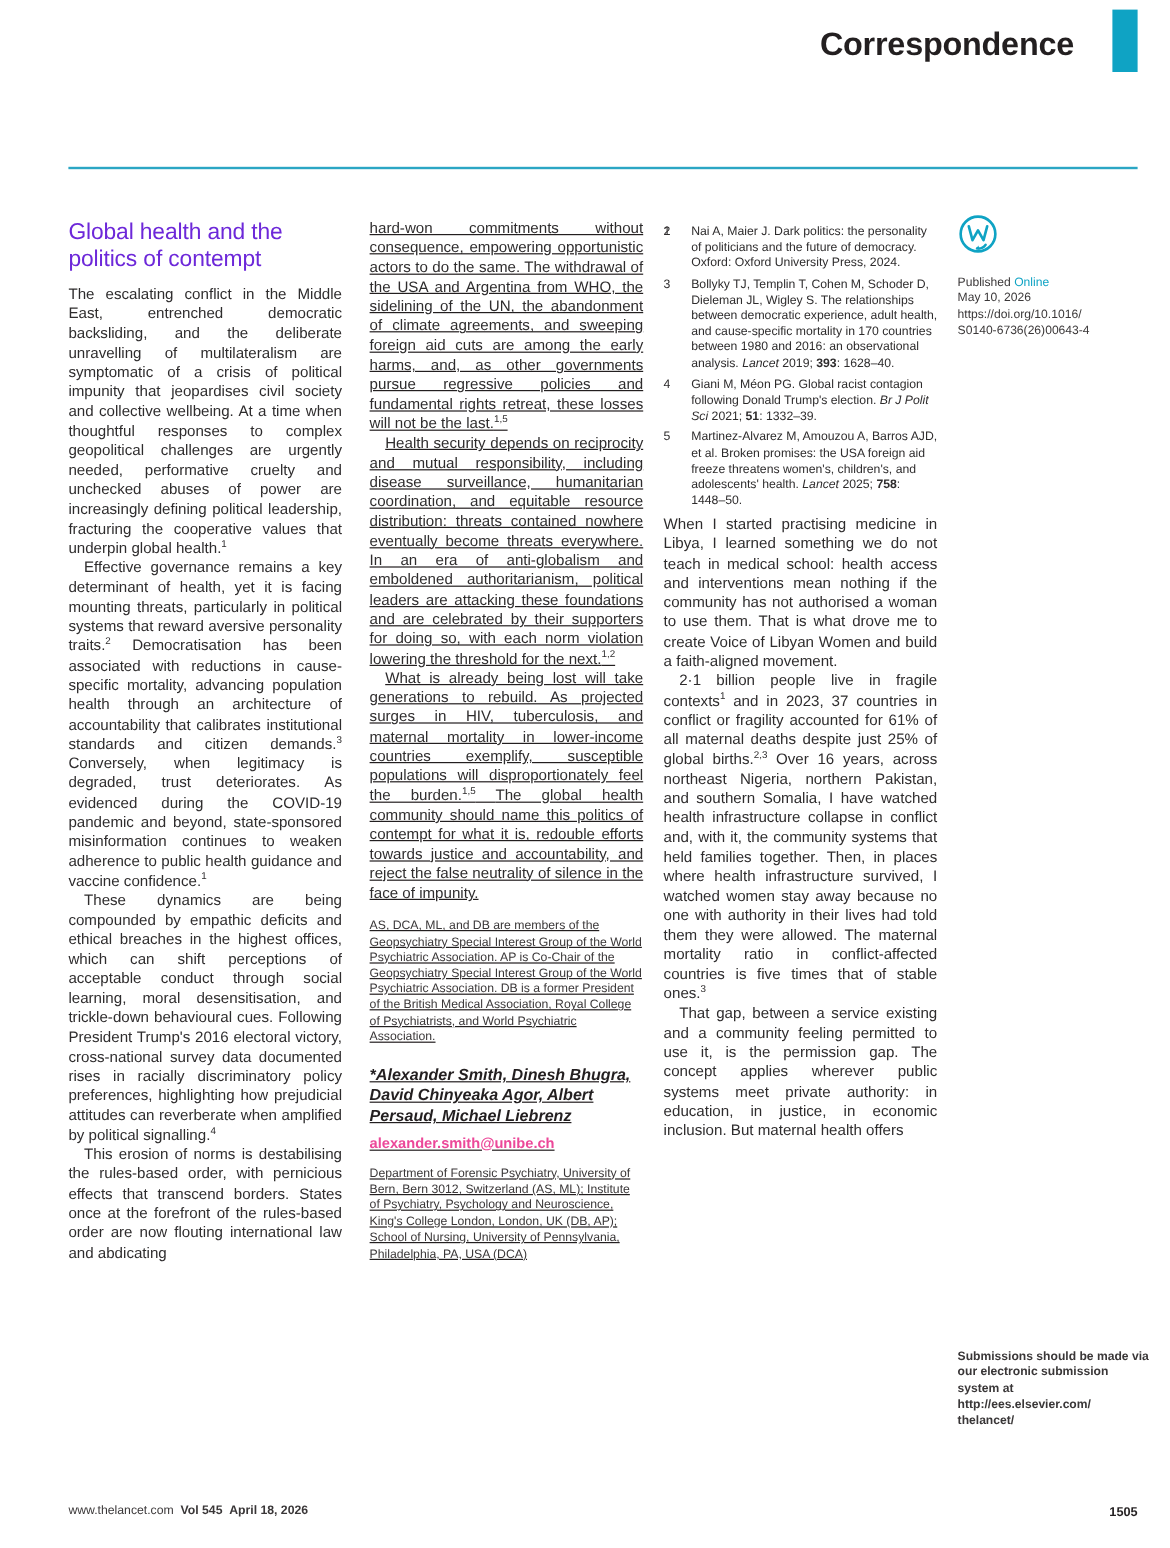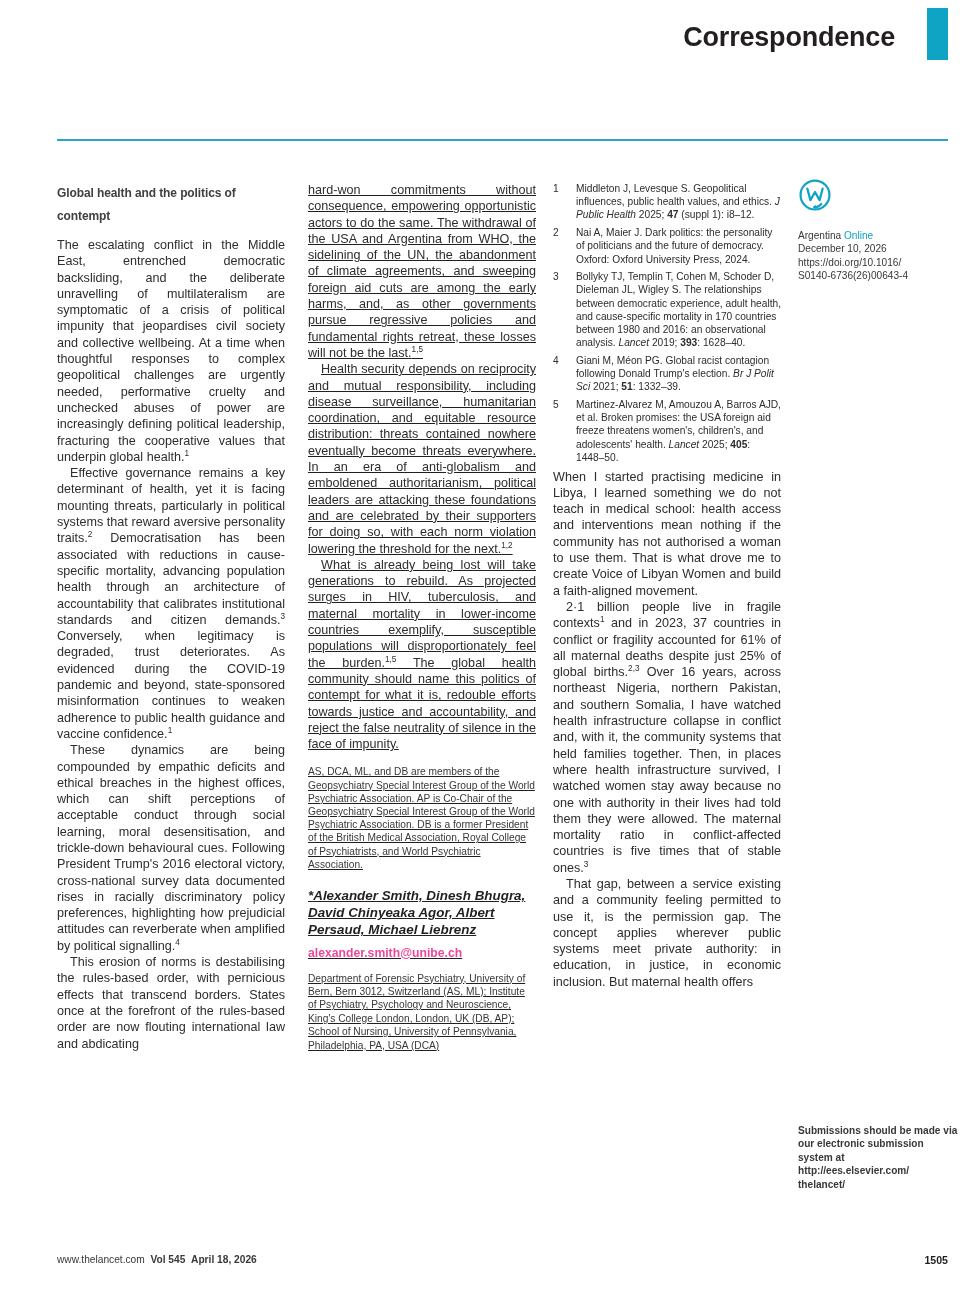--- a/index.html
+++ b/index.html
@@ -55,24 +55,24 @@
     position: absolute;
     top: 182px;
     font-size: 12.6px;
     line-height: 16.3px;
   }
   .col-1 { left: 57px;  width: 228px; }
   .col-2 { left: 308px; width: 228px; text-decoration: underline; }
   .col-3 { left: 553px; width: 228px; }
 
   .article-title {
-    font-size: 12px;
+    font-size: 19px;
     line-height: 23px;
-    font-weight: bold;
-    color: #404040;
+    font-weight: normal;
+    color: #6d28d9;
     margin: 0 0 9px 0;
     letter-spacing: -0.1px;
   }
   .body-p {
     margin: 0;
     text-align: justify;
     text-justify: inter-word;
     hyphens: manual;
     color: #2e2c2d;
   }
@@ -221,45 +221,45 @@
 
   <p class="authors">*Alexander Smith, Dinesh Bhugra, David Chinyeaka Agor, Albert Persaud, Michael Liebrenz</p>
 
   <p class="email">alexander.smith@unibe.ch</p>
 
   <p class="affil">Department of Forensic Psychiatry, University of Bern, Bern 3012, Switzerland (AS, ML); Institute of Psychiatry, Psychology and Neuroscience, King's College London, London, UK (DB, AP); School of Nursing, University of Pennsylvania, Philadelphia, PA, USA (DCA)</p>
 </div>
 
 <div class="col col-3">
   <ol class="reflist" id="reference-list">
-      <li><span class="refnum">1</span><span><span>Middleton J, Levesque S. Geopolitical influences, public health values, and ethics. </span><i>J Public Health</i><span> 2025; </span><b>47</b><span> (suppl 1): i8–12.</span></span></li>
+      <li><span class="refnum">1</span></li>
       <li><span class="refnum">2</span><span><span>Nai A, Maier J. Dark politics: the personality of politicians and the future of democracy. Oxford: Oxford University Press, 2024.</span></span></li>
       <li><span class="refnum">3</span><span><span>Bollyky TJ, Templin T, Cohen M, Schoder D, Dieleman JL, Wigley S. The relationships between democratic experience, adult health, and cause-specific mortality in 170 countries between 1980 and 2016: an observational analysis. </span><i>Lancet</i><span> 2019; </span><b>393</b><span>: 1628–40.</span></span></li>
       <li><span class="refnum">4</span><span><span>Giani M, Méon PG. Global racist contagion following Donald Trump's election. </span><i>Br J Polit Sci</i><span> 2021; </span><b>51</b><span>: 1332–39.</span></span></li>
-      <li><span class="refnum">5</span><span><span>Martinez-Alvarez M, Amouzou A, Barros AJD, et al. Broken promises: the USA foreign aid freeze threatens women's, children's, and adolescents' health. </span><i>Lancet</i><span> 2025; </span><b>405</b><span>: 1448–50.</span></span></li>
+      <li><span class="refnum">5</span><span><span>Martinez-Alvarez M, Amouzou A, Barros AJD, et al. Broken promises: the USA foreign aid freeze threatens women's, children's, and adolescents' health. </span><i>Lancet</i><span> 2025; </span><b>758</b><span>: 1448–50.</span></span></li>
     </ol>
 
 
   <p class="body-p"><span>When I started practising medicine in Libya, I learned something we do not teach in medical school: health access and interventions mean nothing if the community has not authorised a woman to use them. That is what drove me to create Voice of Libyan Women and build a faith-aligned movement.</span></p>
 
   <p class="body-p"><span>2·1 billion people live in fragile contexts</span><sup>1</sup> <span>and in 2023, 37 countries in conflict or fragility accounted for 61% of all maternal deaths despite just 25% of global births.</span><sup>2,3</sup> <span>Over 16 years, across northeast Nigeria, northern Pakistan, and southern Somalia, I have watched health infrastructure collapse in conflict and, with it, the community systems that held families together. Then, in places where health infrastructure survived, I watched women stay away because no one with authority in their lives had told them they were allowed. The maternal mortality ratio in conflict-affected countries is five times that of stable ones.</span><sup>3</sup></p>
 
   <p class="body-p"><span>That gap, between a service existing and a community feeling permitted to use it, is the permission gap. The concept applies wherever public systems meet private authority: in education, in justice, in economic inclusion. But maternal health offers</span></p>
 </div>
 
 <div class="pubinfo-block">
   <svg class="crossmark-icon" viewBox="0 0 40 40">
     <circle cx="20" cy="20" r="17" fill="none" stroke="#0fa3c4" stroke-width="2.6"></circle>
     <path d="M11 12.5 L14.6 26 L20 16.5 L25.4 26 L29 12.5" fill="none" stroke="#0fa3c4" stroke-width="2.6" stroke-linecap="round" stroke-linejoin="round"></path>
     <path d="M27.5 30.5 A9 9 0 0 1 19 34.2" fill="none" stroke="#0fa3c4" stroke-width="2.4" stroke-linecap="round"></path>
     <path d="M20.4 31.2 L18.2 34.3 L21.6 35.6 Z" fill="#0fa3c4"></path>
   </svg>
   <div class="pubinfo">
-    <div><span>Argentina </span><span class="teal">Online</span></div>
-    <div>December 10, 2026</div>
+    <div><span>Published </span><span class="teal">Online</span></div>
+    <div>May 10, 2026</div>
     <div>https://doi.org/10.1016/</div>
     <div>S0140-6736(26)00643-4</div>
   </div>
 </div>
 
 <div class="submissions-note">Submissions should be made via our electronic submission system at http://ees.elsevier.com/ thelancet/</div>
 
 <div class="page-footer">
   <div class="footer-left">
     <span>www.thelancet.com</span>&nbsp;&nbsp;<span class="vol">Vol 545</span>&nbsp;&nbsp;<span class="vol">April 18, 2026</span>

